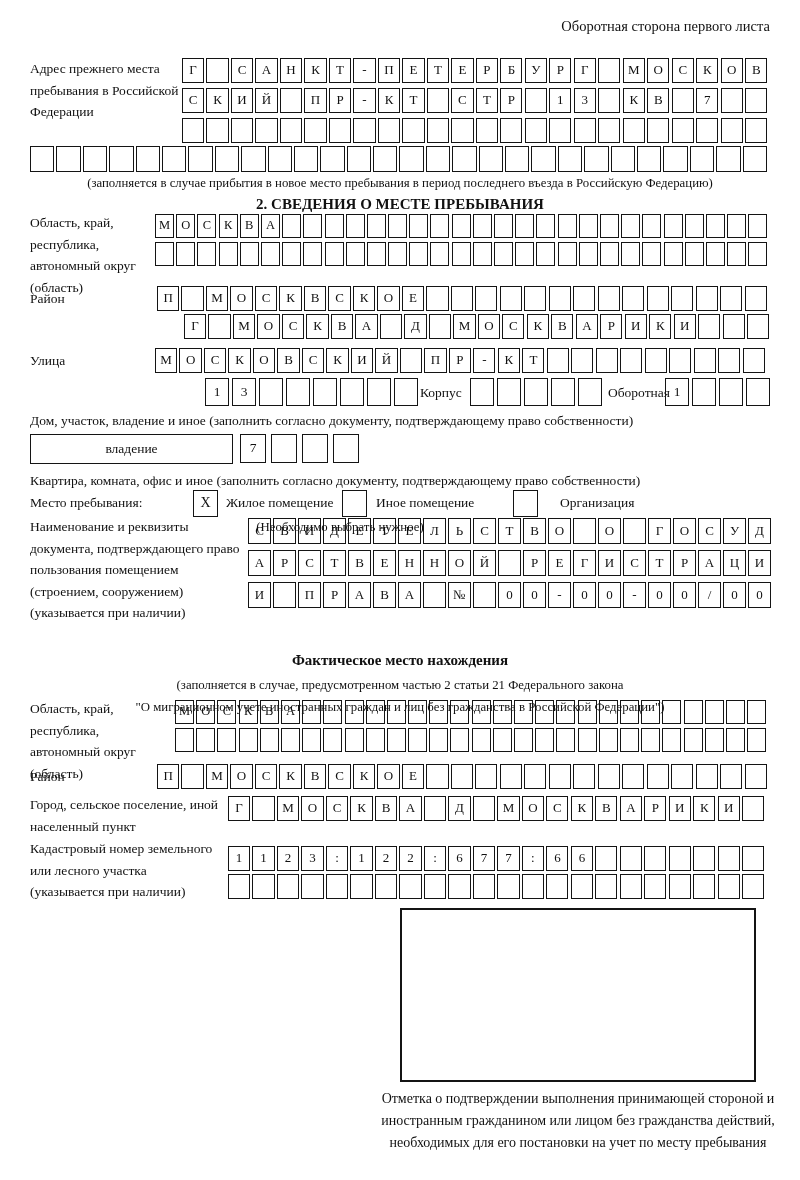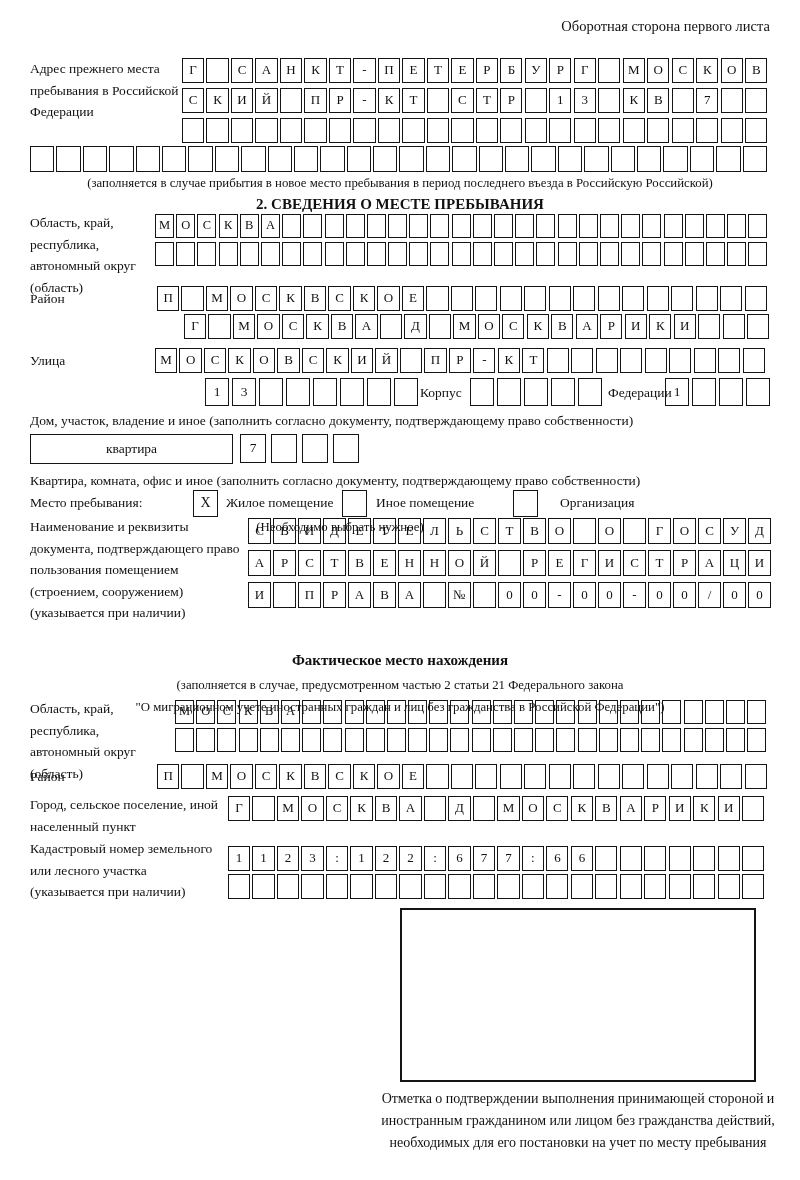--- a/index.html
+++ b/index.html
@@ -135,21 +135,21 @@
       <span class="cell"></span>
       <span class="cell"></span>
       <span class="cell"></span>
       <span class="cell"></span>
       <span class="cell"></span>
       <span class="cell"></span>
       <span class="cell"></span>
       <span class="cell"></span>
       <span class="cell"></span>
     </div>
-  <div class="abs note" style="left:0;top:176px">(заполняется в случае прибытия в новое место пребывания в период последнего въезда в Российскую Российской)</div>
+  <div class="abs note" style="left:0;top:176px">(заполняется в случае прибытия в новое место пребывания в период последнего въезда в Российскую Федерацию)</div>
 
   <div class="abs title" style="left:0;top:196px">2. СВЕДЕНИЯ О МЕСТЕ ПРЕБЫВАНИЯ</div>
 
   <div class="abs lbl" style="left:30px;top:212px;width:122px">Область, край, республика, автономный округ (область)</div>
   <div class="abs cells cs" style="left:155px;top:214px">
       <span class="cell">М</span>
       <span class="cell">О</span>
       <span class="cell">С</span>
       <span class="cell">К</span>
       <span class="cell">В</span>
@@ -306,30 +306,30 @@
       <span class="cell"></span>
     </div>
   <div class="abs lbl" style="left:420px;top:382px">Корпус</div>
   <div class="abs cells ch" style="left:470px;top:378px">
       <span class="cell"></span>
       <span class="cell"></span>
       <span class="cell"></span>
       <span class="cell"></span>
       <span class="cell"></span>
     </div>
-  <div class="abs lbl" style="left:608px;top:382px">Федерации</div>
+  <div class="abs lbl" style="left:608px;top:382px">Оборотная</div>
   <div class="abs cells ch" style="left:665px;top:378px">
       <span class="cell">1</span>
       <span class="cell"></span>
       <span class="cell"></span>
       <span class="cell"></span>
     </div>
   <div class="abs lbl" style="left:30px;top:410px;width:760px">Дом, участок, владение и иное (заполнить согласно документу, подтверждающему право собственности)</div>
 
-  <div class="abs boxlbl" style="left:30px;top:434px;width:203px;height:30px;line-height:27px">квартира</div>
+  <div class="abs boxlbl" style="left:30px;top:434px;width:203px;height:30px;line-height:27px">владение</div>
   <div class="abs cells ck" style="left:240px;top:434px">
       <span class="cell">7</span>
       <span class="cell"></span>
       <span class="cell"></span>
       <span class="cell"></span>
     </div>
   <div class="abs lbl" style="left:30px;top:470px;width:760px">Квартира, комната, офис и иное (заполнить согласно документу, подтверждающему право собственности)</div>
 
   <div class="abs lbl" style="left:30px;top:492px">Место пребывания:</div>
   <span class="abs chk" style="left:193px;top:490px">X</span>

